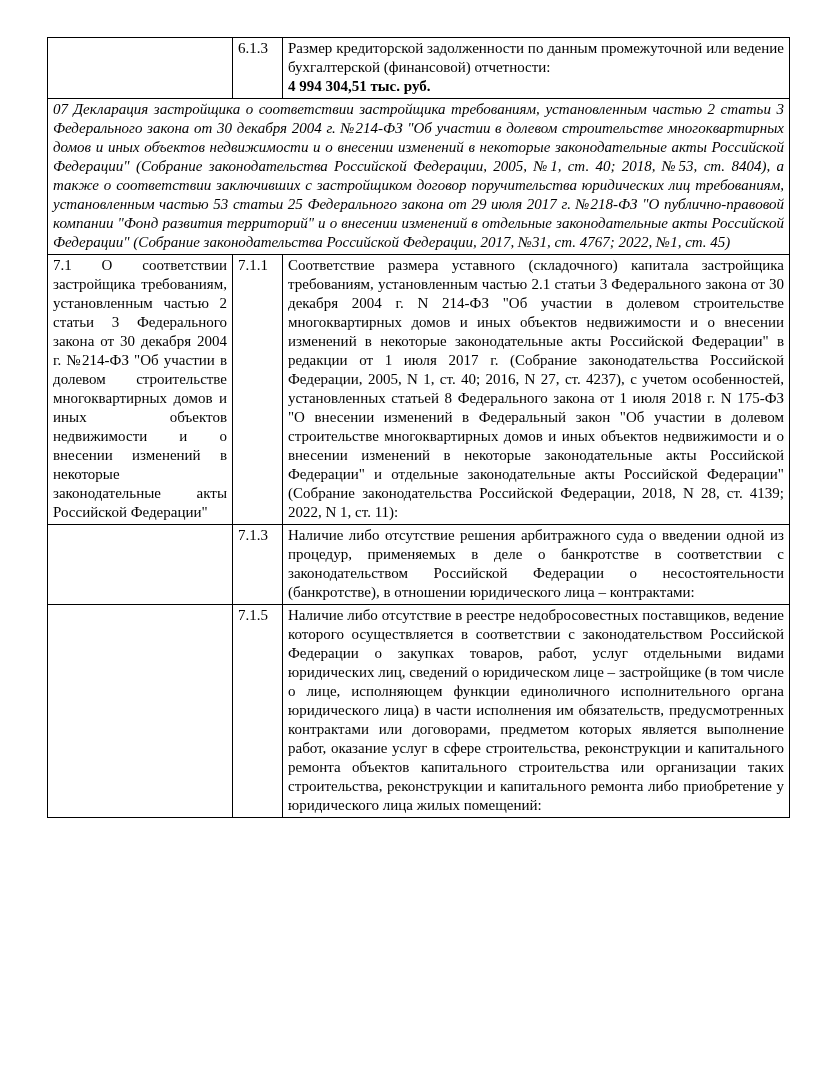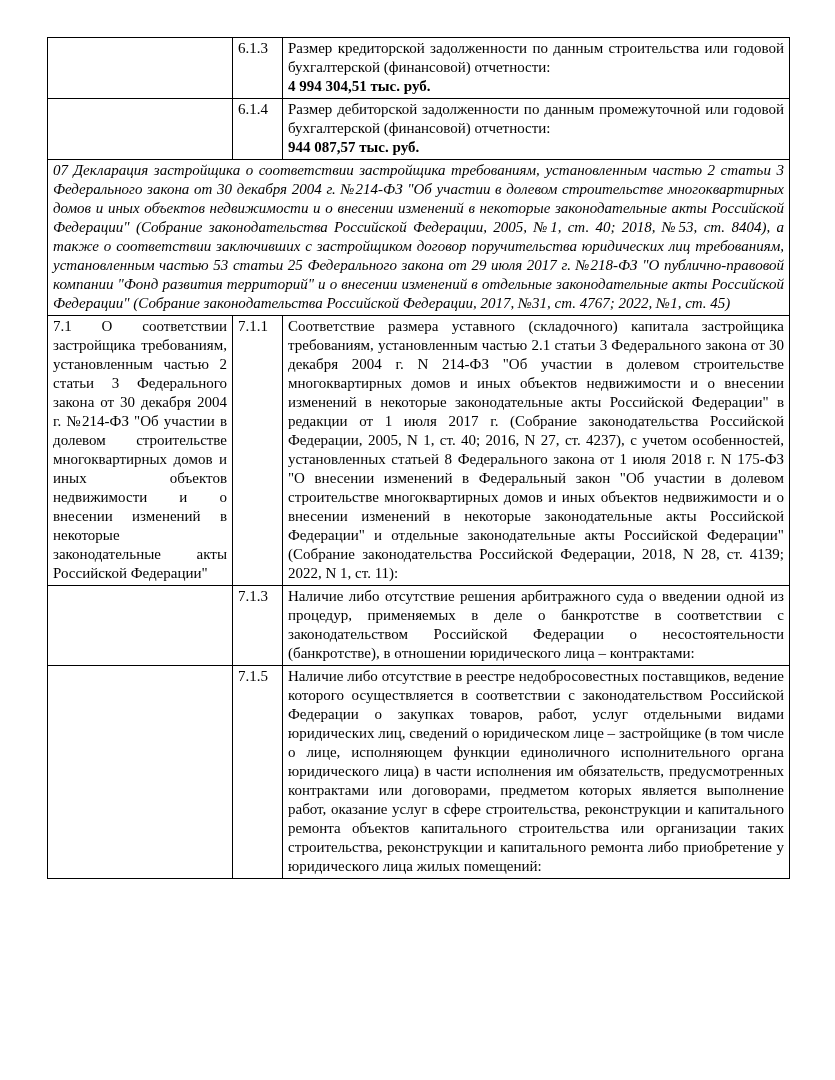--- a/index.html
+++ b/index.html
@@ -61,33 +61,25 @@
       <col style="width:185px">
       <col style="width:50px">
       <col>
     </colgroup>
     <tbody>
 
       <tr>
         <td class="c-left"></td>
         <td class="c-num">6.1.3</td>
         <td class="c-text">
-          <span>Размер кредиторской задолженности по данным строительства или годовой бухгалтерской (финансовой) отчетности:</span>
+          <span>Размер кредиторской задолженности по данным промежуточной или ведение бухгалтерской (финансовой) отчетности:</span>
           <div class="v">4 994 304,51 тыс. руб.</div>
         </td>
       </tr>
 
-      <tr>
-        <td class="c-left"></td>
-        <td class="c-num">6.1.4</td>
-        <td class="c-text">
-          <span>Размер дебиторской задолженности по данным промежуточной или годовой бухгалтерской (финансовой) отчетности:</span>
-          <div class="v">944 087,57 тыс. руб.</div>
-        </td>
-      </tr>
 
       <tr>
         <td class="c-section" colspan="3">07 Декларация застройщика о соответствии застройщика требованиям, установленным частью 2 статьи 3 Федерального закона от 30 декабря 2004 г. №214-ФЗ "Об участии в долевом строительстве многоквартирных домов и иных объектов недвижимости и о внесении изменений в некоторые законодательные акты Российской Федерации" (Собрание законодательства Российской Федерации, 2005, №1, ст. 40; 2018, №53, ст. 8404), а также о соответствии заключивших с застройщиком договор поручительства юридических лиц требованиям, установленным частью 53 статьи 25 Федерального закона от 29 июля 2017 г. №218-ФЗ "О публично-правовой компании "Фонд развития территорий" и о внесении изменений в отдельные законодательные акты Российской Федерации" (Собрание законодательства Российской Федерации, 2017, №31, ст. 4767; 2022, №1, ст. 45)</td>
       </tr>
 
       <tr>
         <td class="c-left">7.1 О соответствии застройщика требованиям, установленным частью 2 статьи 3 Федерального закона от 30 декабря 2004 г. №214-ФЗ "Об участии в долевом строительстве многоквартирных домов и иных объектов недвижимости и о внесении изменений в некоторые законодательные акты Российской Федерации"</td>
         <td class="c-num">7.1.1</td>
         <td class="c-text">
           <span>Соответствие размера уставного (складочного) капитала застройщика требованиям, установленным частью 2.1 статьи 3 Федерального закона от 30 декабря 2004 г. N 214-ФЗ "Об участии в долевом строительстве многоквартирных домов и иных объектов недвижимости и о внесении изменений в некоторые законодательные акты Российской Федерации" в редакции от 1 июля 2017 г. (Собрание законодательства Российской Федерации, 2005, N 1, ст. 40; 2016, N 27, ст. 4237), с учетом особенностей, установленных статьей 8 Федерального закона от 1 июля 2018 г. N 175-ФЗ "О внесении изменений в Федеральный закон "Об участии в долевом строительстве многоквартирных домов и иных объектов недвижимости и о внесении изменений в некоторые законодательные акты Российской Федерации" и отдельные законодательные акты Российской Федерации" (Собрание законодательства Российской Федерации, 2018, N 28, ст. 4139; 2022, N 1, ст. 11):</span>

